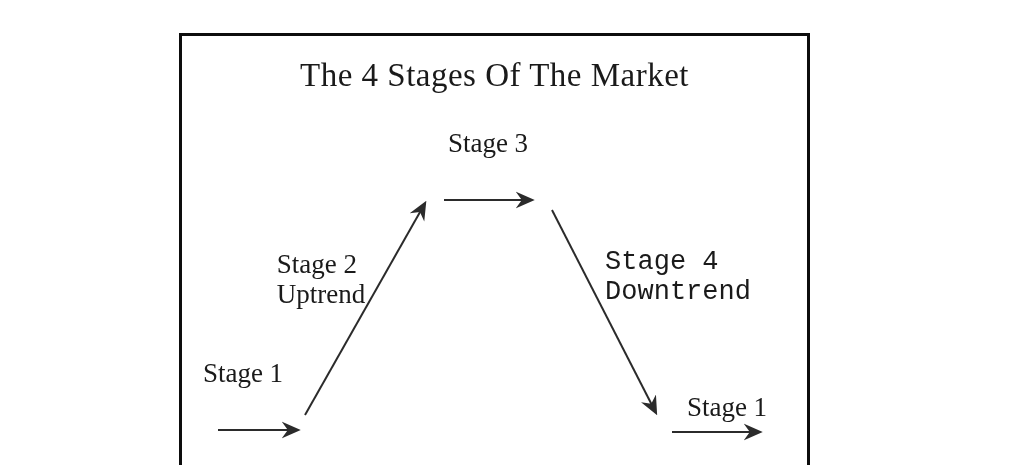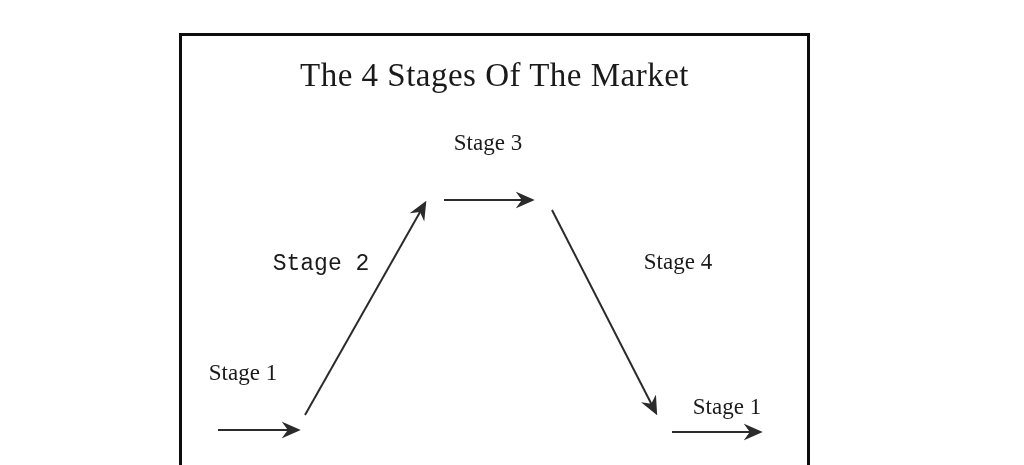--- a/index.html
+++ b/index.html
@@ -33,28 +33,28 @@
     top: 57px;
     width: 631px;
     text-align: center;
     font-size: 33px;
     letter-spacing: 0.5px;
     white-space: nowrap;
   }
   .stage-label {
     position: absolute;
     transform: translateX(-50%);
-    font-size: 23px;
+    font-size: 27px;
     line-height: 30px;
     white-space: nowrap;
   }
   .stage-label span { display: block; }
   #lbl-stage3  { left: 488px; top: 128px; }
-  #lbl-stage2  { left: 321px; top: 249px; font-family: Liberation Mono, monospace; }
-  #lbl-stage4  { left: 678px; top: 247px; }
+  #lbl-stage2  { left: 321px; top: 249px; }
+  #lbl-stage4  { left: 678px; top: 247px; font-family: Liberation Mono, monospace; }
   #lbl-stage1a { left: 243px; top: 358px; }
   #lbl-stage1b { left: 727px; top: 392px; }
   svg.lines {
     position: absolute;
     left: 0;
     top: 0;
     width: 1024px;
     height: 465px;
     pointer-events: none;
   }
@@ -67,24 +67,26 @@
   <div class="border-box"></div>
 
   <div class="diagram-title">The 4 Stages Of The Market</div>
 
   <div class="stage-label" id="lbl-stage3">
     <span>Stage 3</span>
   </div>
 
   <div class="stage-label" id="lbl-stage2">
     <span>Stage 2</span>
+    <span>Uptrend</span>
   </div>
 
   <div class="stage-label" id="lbl-stage4">
     <span>Stage 4</span>
+    <span>Downtrend</span>
   </div>
 
   <div class="stage-label" id="lbl-stage1a">
     <span>Stage 1</span>
   </div>
 
   <div class="stage-label" id="lbl-stage1b">
     <span>Stage 1</span>
   </div>
 

